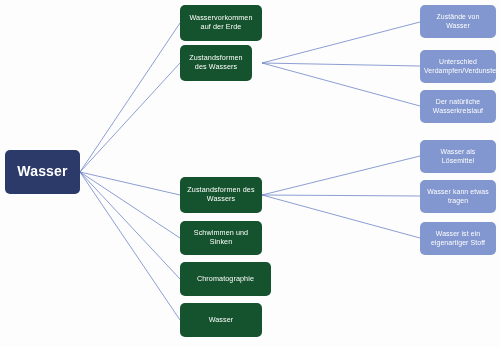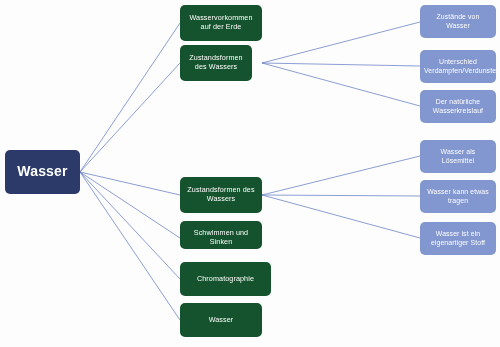--- a/index.html
+++ b/index.html
@@ -87,21 +87,21 @@
       </div>
       <div class="node node-branch" style="left: 180px; top: 5px; width: 82px; height: 36px;">
         <span class="node-label">Wasservorkommen auf der Erde</span>
       </div>
       <div class="node node-branch" style="left: 180px; top: 45px; width: 72px; height: 36px;">
         <span class="node-label">Zustandsformen des Wassers</span>
       </div>
       <div class="node node-branch" style="left: 180px; top: 177px; width: 82px; height: 36px;">
         <span class="node-label">Zustandsformen des Wassers</span>
       </div>
-      <div class="node node-branch" style="left: 180px; top: 221px; width: 82px; height: 28px; align-items: flex-end;">
+      <div class="node node-branch" style="left: 180px; top: 221px; width: 82px; height: 34px;">
         <span class="node-label">Schwimmen und Sinken</span>
       </div>
       <div class="node node-branch" style="left: 180px; top: 262px; width: 91px; height: 34px;">
         <span class="node-label">Chromatographie</span>
       </div>
       <div class="node node-branch" style="left: 180px; top: 303px; width: 82px; height: 34px;">
         <span class="node-label">Wasser</span>
       </div>
       <div class="node node-leaf" style="left: 420px; top: 5px; width: 76px; height: 33px;">
         <span class="node-label">Zustände von Wasser</span>

